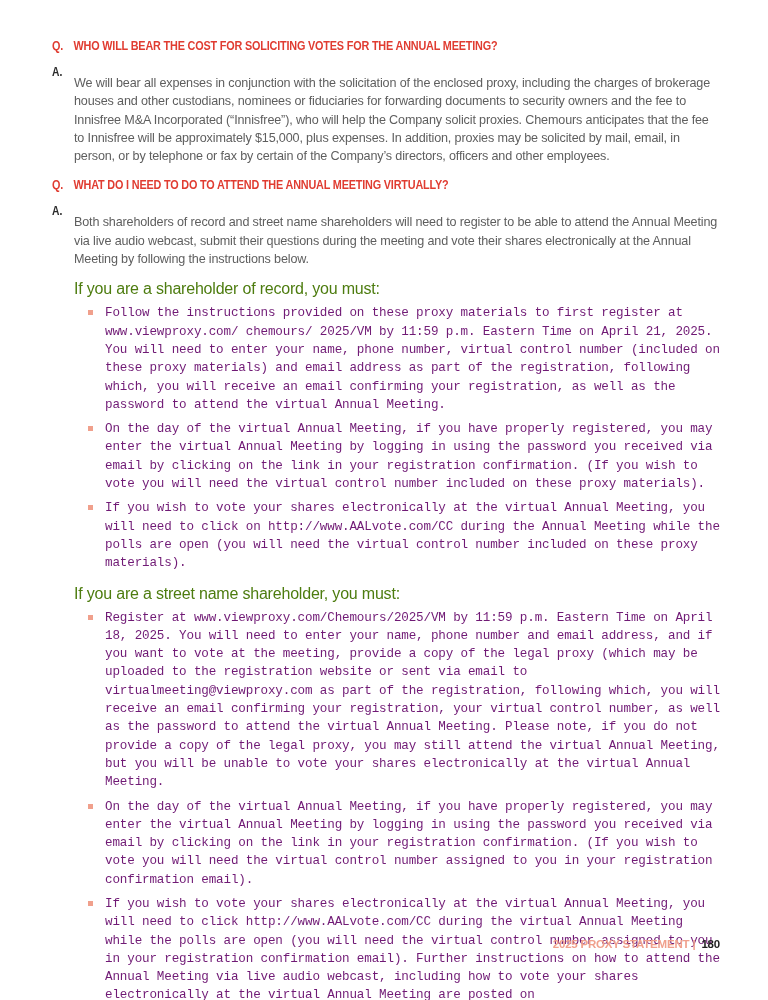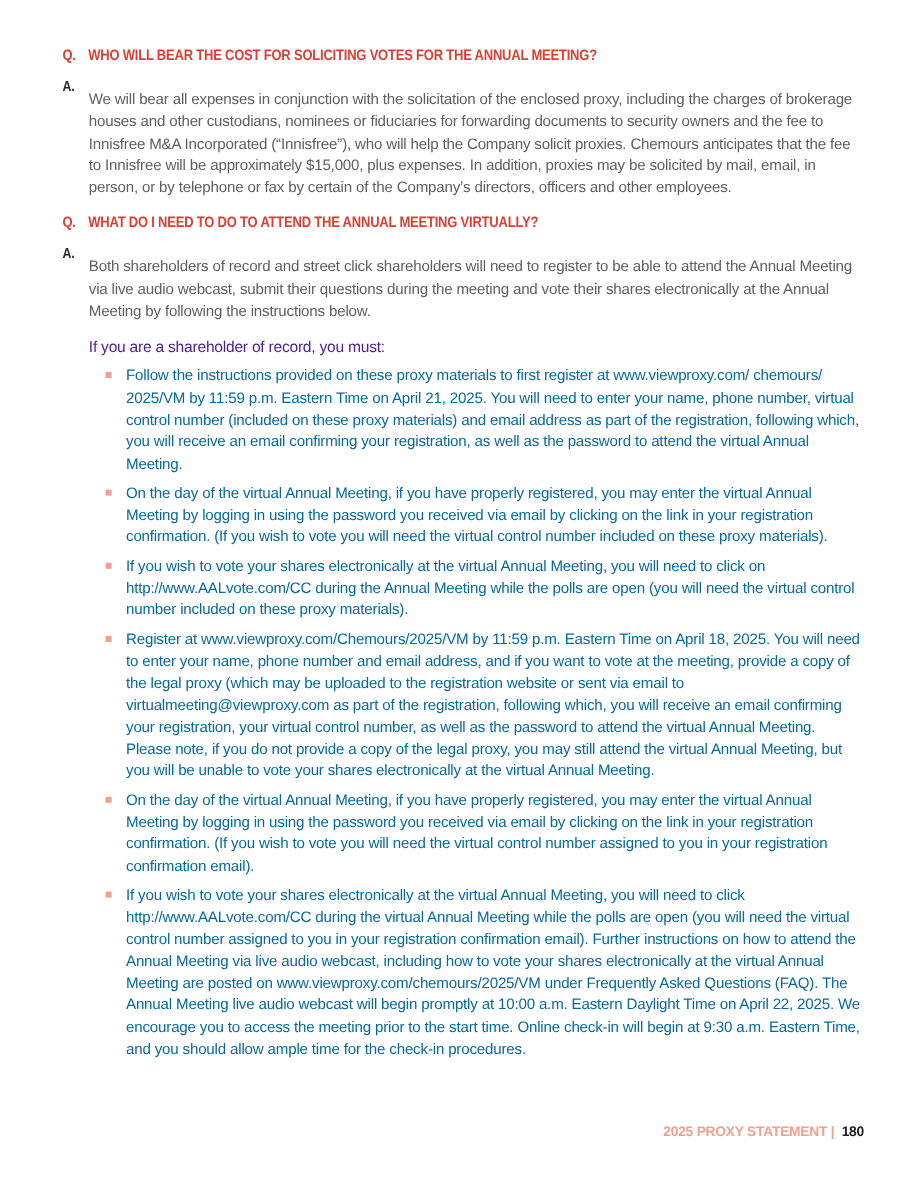--- a/index.html
+++ b/index.html
@@ -55,38 +55,39 @@
       color: #2a2a2a;
       font-size: 12px;
       transform: scaleX(0.86);
       transform-origin: left center;
     }
     .a-text { flex: 1; letter-spacing: -0.15px; margin-top: 11px; }
     .subhead {
       margin-left: 22px;
       margin-top: 12px;
       margin-bottom: 6px;
-      font-size: 13px;
-      color: #4c1d95;
+      font-size: 16px;
+      color: #4d7c0f;
       line-height: 18px;
       letter-spacing: -0.2px;
     }
     ul.bullets {
       list-style: none;
       margin: 0 0 0 36px;
       padding: 0;
     }
     ul.bullets li {
       position: relative;
       padding-left: 17px;
       font-size: 12.6px;
       line-height: 18.3px;
-      color: #0369a1;
+      color: #701a75;
       margin-bottom: 6px;
       letter-spacing: -0.15px;
+      font-family: Liberation Mono, monospace;
     }
     .bullet-mark {
       position: absolute;
       left: 0;
       top: 6px;
       width: 5px;
       height: 5px;
       background: #f0a08c;
     }
     .footer {
@@ -126,39 +127,40 @@
     </div>
   </div>
 
   <div class="qa-block">
     <div class="question">
       <span class="q-label">Q.</span>
       <span>WHAT DO I NEED TO DO TO ATTEND THE ANNUAL MEETING VIRTUALLY?</span>
     </div>
     <div class="answer">
       <span class="a-label">A.</span>
-      <span class="a-text">Both shareholders of record and street click shareholders will need to register to be able to attend the Annual Meeting via live audio webcast, submit their questions during the meeting and vote their shares electronically at the Annual Meeting by following the instructions below.</span>
+      <span class="a-text">Both shareholders of record and street name shareholders will need to register to be able to attend the Annual Meeting via live audio webcast, submit their questions during the meeting and vote their shares electronically at the Annual Meeting by following the instructions below.</span>
     </div>
 
     <div class="subhead">If you are a shareholder of record, you must:</div>
     <ul class="bullets">
       <li>
         <span class="bullet-mark"></span>
         <span>Follow the instructions provided on these proxy materials to first register at www.viewproxy.com/ chemours/ 2025/VM by 11:59 p.m. Eastern Time on April 21, 2025. You will need to enter your name, phone number, virtual control number (included on these proxy materials) and email address as part of the registration, following which, you will receive an email confirming your registration, as well as the password to attend the virtual Annual Meeting.</span>
       </li>
       <li>
         <span class="bullet-mark"></span>
         <span>On the day of the virtual Annual Meeting, if you have properly registered, you may enter the virtual Annual Meeting by logging in using the password you received via email by clicking on the link in your registration confirmation. (If you wish to vote you will need the virtual control number included on these proxy materials).</span>
       </li>
       <li>
         <span class="bullet-mark"></span>
         <span>If you wish to vote your shares electronically at the virtual Annual Meeting, you will need to click on http://www.AALvote.com/CC during the Annual Meeting while the polls are open (you will need the virtual control number included on these proxy materials).</span>
       </li>
     </ul>
 
+    <div class="subhead">If you are a street name shareholder, you must:</div>
     <ul class="bullets">
       <li>
         <span class="bullet-mark"></span>
         <span>Register at www.viewproxy.com/Chemours/2025/VM by 11:59 p.m. Eastern Time on April 18, 2025. You will need to enter your name, phone number and email address, and if you want to vote at the meeting, provide a copy of the legal proxy (which may be uploaded to the registration website or sent via email to virtualmeeting@viewproxy.com as part of the registration, following which, you will receive an email confirming your registration, your virtual control number, as well as the password to attend the virtual Annual Meeting. Please note, if you do not provide a copy of the legal proxy, you may still attend the virtual Annual Meeting, but you will be unable to vote your shares electronically at the virtual Annual Meeting.</span>
       </li>
       <li>
         <span class="bullet-mark"></span>
         <span>On the day of the virtual Annual Meeting, if you have properly registered, you may enter the virtual Annual Meeting by logging in using the password you received via email by clicking on the link in your registration confirmation. (If you wish to vote you will need the virtual control number assigned to you in your registration confirmation email).</span>
       </li>
       <li>

